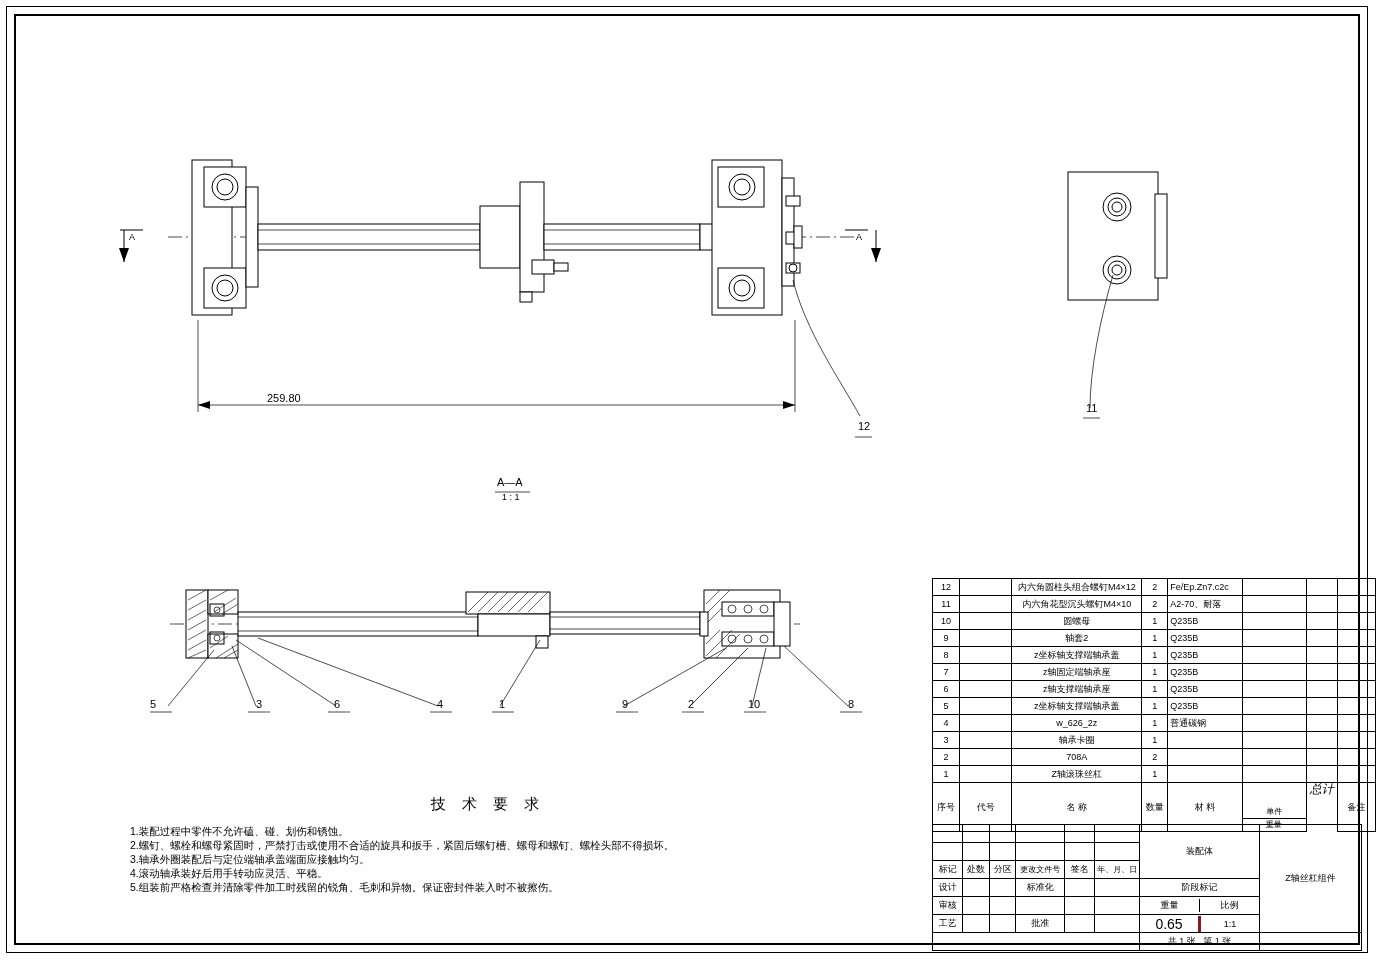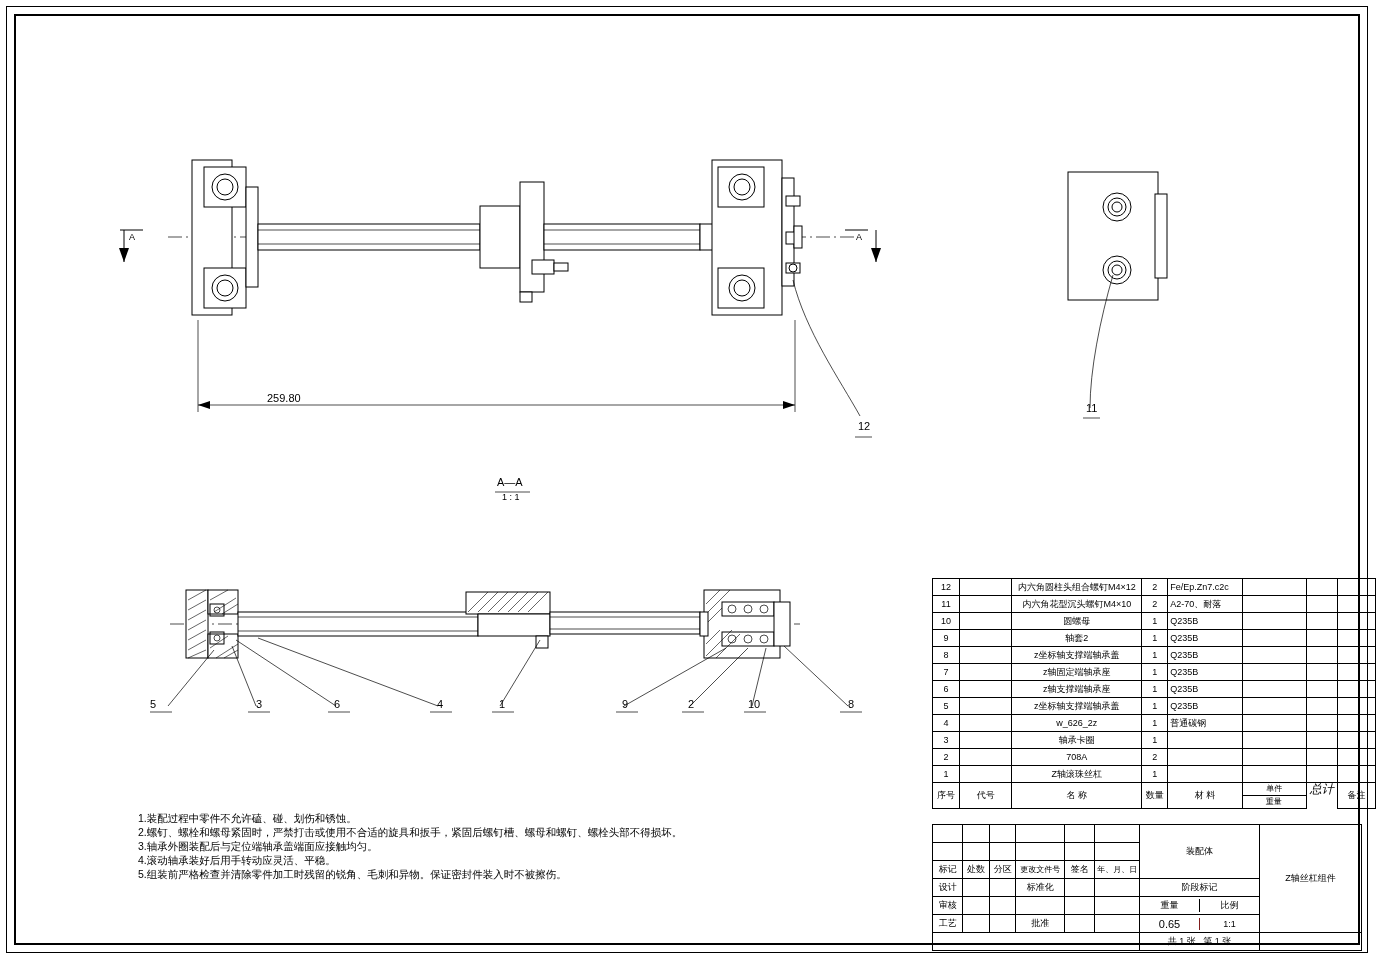--- a/index.html
+++ b/index.html
@@ -10,21 +10,21 @@
   svg{position:absolute;left:0;top:0;overflow:visible;}
   .ln{stroke:#000;fill:none;stroke-width:1;}
   .lnt{stroke:#000;fill:none;stroke-width:0.7;}
   .dash{stroke:#000;fill:none;stroke-width:0.7;stroke-dasharray:14 4 2 4;}
   .fill-w{fill:#fff;stroke:#000;stroke-width:1;}
   .lbl{position:absolute;font-size:11px;color:#000;white-space:nowrap;}
   .lbl-s{position:absolute;font-size:9px;color:#000;white-space:nowrap;}
   
   #tech{position:absolute;left:122px;top:795px;width:620px;}
   #tech .title{font-size:15px;letter-spacing:6px;text-align:center;margin:0 0 10px 112px;}
-  #tech ol{list-style:none;margin:16px;padding:0;}
+  #tech ol{list-style:none;margin:8px;padding:0;}
   #tech li{font-size:10.5px;line-height:14px;white-space:nowrap;}
   
   #bom{position:absolute;left:932px;top:578px;border-collapse:collapse;}
   #bom td{border:1px solid #000;font-size:9px;height:16px;padding:0 2px;color:#000;overflow:hidden;white-space:nowrap;}
   .c-no{width:26px;text-align:center;}
   .c-code{width:76px;}
   .c-name{width:132px;text-align:center;}
   .c-qty{width:24px;text-align:center;}
   .c-mat{width:80px;}
   .c-u{width:32px;text-align:center;}
@@ -217,20 +217,21 @@
   <div class="lbl" style="left:256px;top:698px;">3</div>
   <div class="lbl" style="left:334px;top:698px;">6</div>
   <div class="lbl" style="left:437px;top:698px;">4</div>
   <div class="lbl" style="left:499px;top:698px;">1</div>
   <div class="lbl" style="left:622px;top:698px;">9</div>
   <div class="lbl" style="left:688px;top:698px;">2</div>
   <div class="lbl" style="left:748px;top:698px;">10</div>
   <div class="lbl" style="left:848px;top:698px;">8</div>
 
   <div id="tech">
+    <div class="title">技 术 要 求</div>
     <ol>
       <li>1.装配过程中零件不允许磕、碰、划伤和锈蚀。</li>
       <li>2.螺钉、螺栓和螺母紧固时，严禁打击或使用不合适的旋具和扳手，紧固后螺钉槽、螺母和螺钉、螺栓头部不得损坏。</li>
       <li>3.轴承外圈装配后与定位端轴承盖端面应接触均匀。</li>
       <li>4.滚动轴承装好后用手转动应灵活、平稳。</li>
       <li>5.组装前严格检查并清除零件加工时残留的锐角、毛刺和异物。保证密封件装入时不被擦伤。</li>
     </ol>
   </div>
 
   <table id="bom">
@@ -355,21 +356,21 @@
         <td class="c-t"></td>
         <td class="c-rem"></td>
       </tr>
       <tr class="hdr">
         <td class="c-no">序号</td>
         <td class="c-code">代号</td>
         <td class="c-name">名 称</td>
         <td class="c-qty">数量</td>
         <td class="c-mat">材 料</td>
         <td class="c-u" style="padding:0;">
-          <div style="font-size:8px;line-height:12px;">单件</div>
+          <div style="font-size:8px;line-height:12px;margin-top:23px;">单件</div>
           <div style="font-size:8px;line-height:12px;border-top:1px solid #000;width:64px;margin-left:-1px;">重量</div>
         </td>
         <td class="c-t" style="border-bottom:none;padding:0;vertical-align:top;">
           <div style="font-size:12px;line-height:12px;font-style:italic;">总计</div>
         </td>
         <td class="c-rem">备注</td>
       </tr>
     </tbody>
   </table>
 
@@ -433,21 +434,21 @@
           <td style="height:17px;">工艺</td>
           <td>&nbsp;</td>
           <td>&nbsp;</td>
           <td>批准</td>
           <td>&nbsp;</td>
           <td>&nbsp;</td>
           <td style="padding:0;">
             <table style="width:100%;border-collapse:collapse;">
                 <tbody>
                   <tr>
-              <td style="width:50%;border:none;border-right:1px solid #7f1d1d;font-size:11px;text-align:center;">0.65</td>
+              <td style="width:50%;border:none;border-right:3px solid #7f1d1d;font-size:14px;text-align:center;">0.65</td>
               <td style="width:50%;border:none;font-size:9px;margin-top:36px;">1:1</td>
             </tr>
                 </tbody>
               </table>
           </td>
         </tr>
         <tr>
           <td colspan="6" style="height:17px;border-right:1px solid #000;">&nbsp;</td>
           <td style="padding:0;">
             <div style="font-size:9px;">

